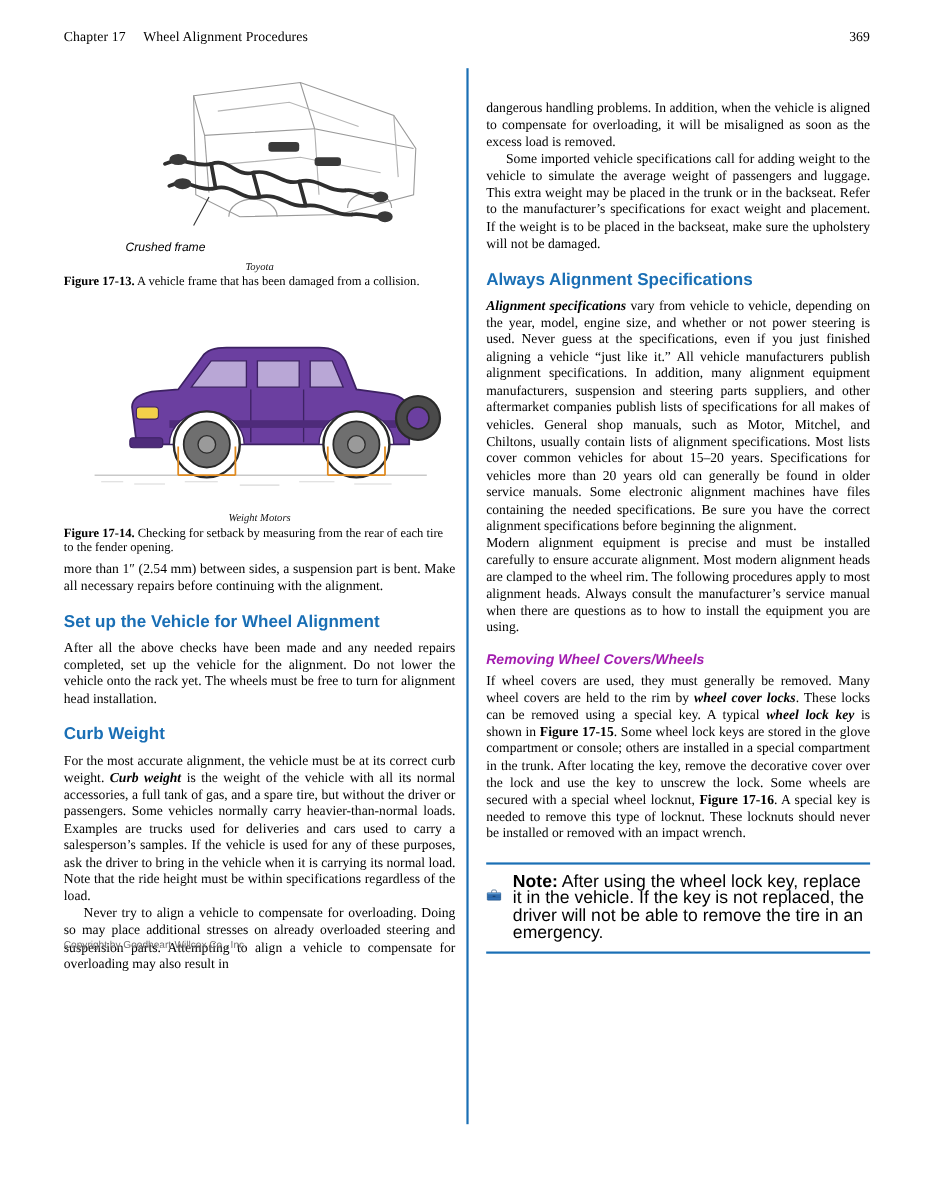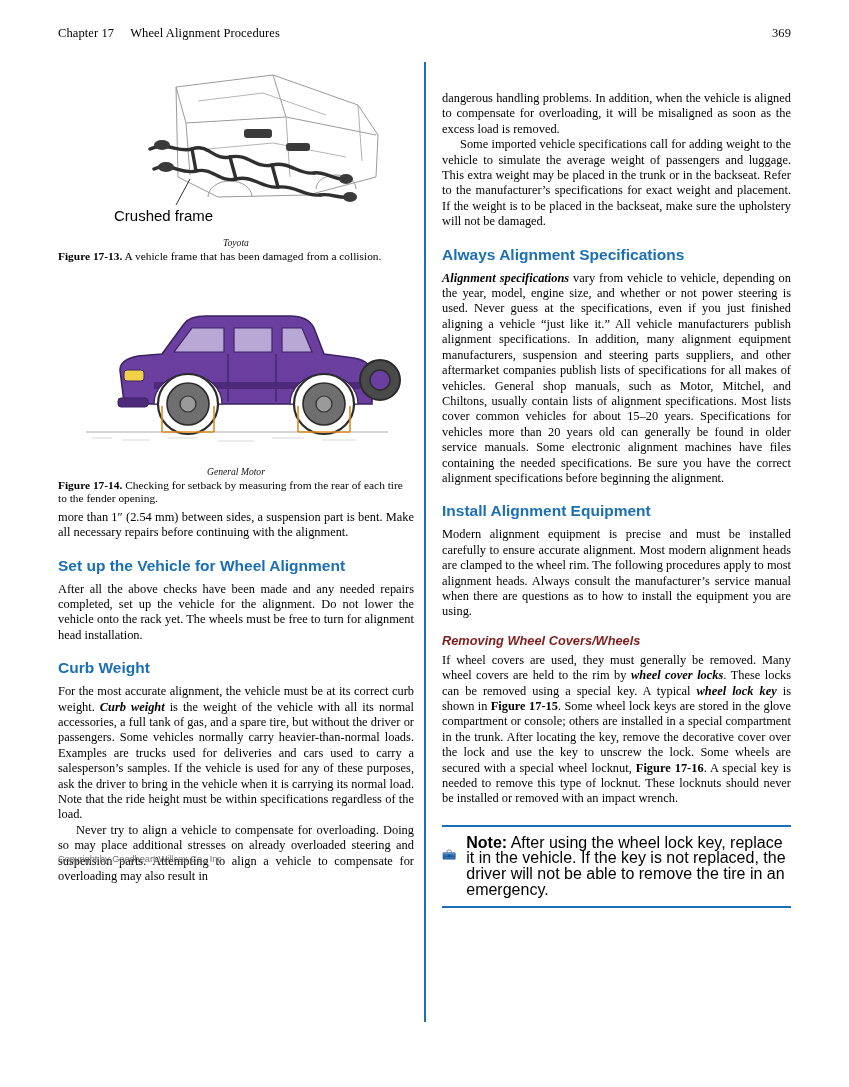--- a/index.html
+++ b/index.html
@@ -51,21 +51,21 @@
 
   h2.blue {
     color: #1a6fb5;
     font-family: "Liberation Sans", sans-serif;
     font-size: 15.5px;
     font-weight: bold;
     margin: 16px 0 7px 0;
     line-height: 18px;
   }
   h3.ital {
-    color: #7f1d1d;
+    color: #a21caf;
     font-family: "Liberation Sans", sans-serif;
     font-size: 12.8px;
     font-weight: bold;
     font-style: italic;
     margin: 13px 0 5px 0;
   }
   .bi { font-weight: bold; font-style: italic; }
   .b { font-weight: bold; }
 
   
@@ -87,23 +87,24 @@
 
   
   .fig1-wrap {
     position: relative;
     height: 178px;
     margin-top: 6px;
   }
   .fig1-label {
     position: absolute;
     left: 56px;
-    top: 150px;
-    font-family: "Liberation Sans", sans-serif;
-    font-size: 15px;
+    top: 162px;
+    font-family: "Liberation Sans", sans-serif;
+    font-size: 11px;
+    font-style: italic;
   }
 
   
   .fig2-wrap {
     position: relative;
     height: 190px;
     margin-top: 10px;
   }
 
   
@@ -254,21 +255,21 @@
             <g stroke="#e08a1e" stroke-width="1.6" fill="none">
               <line x1="104" y1="132" x2="104" y2="158"></line>
               <line x1="156" y1="132" x2="156" y2="158"></line>
               <line x1="240" y1="132" x2="240" y2="158"></line>
               <line x1="292" y1="132" x2="292" y2="158"></line>
               <line x1="104" y1="158" x2="156" y2="158"></line>
               <line x1="240" y1="158" x2="292" y2="158"></line>
             </g>
           </svg>
         </div>
-        <div class="credit">General Motor</div>
+        <div class="credit">Weight Motors</div>
         <div class="caption">
           <span class="lbl">Figure 17-14.</span><span> Checking for setback by measuring from the rear of each tire to the fender opening.</span>
         </div>
       </div>
 
       <p style="margin-top:2px">more than 1″ (2.54 mm) between sides, a suspension part is bent. Make all necessary repairs before continuing with the alignment.</p>
 
       <h2 class="blue">Set up the Vehicle for Wheel Alignment</h2>
       <p>After all the above checks have been made and any needed repairs completed, set up the vehicle for the alignment. Do not lower the vehicle onto the rack yet. The wheels must be free to turn for alignment head installation.</p>
 
@@ -277,21 +278,20 @@
       <p class="indent">Never try to align a vehicle to compensate for overloading. Doing so may place additional stresses on already overloaded steering and suspension parts. Attempting to align a vehicle to compensate for overloading may also result in</p>
     </div>
 
     <div class="col">
       <p style="margin-top:40px">dangerous handling problems. In addition, when the vehicle is aligned to compensate for overloading, it will be misaligned as soon as the excess load is removed.</p>
       <p class="indent">Some imported vehicle specifications call for adding weight to the vehicle to simulate the average weight of passengers and luggage. This extra weight may be placed in the trunk or in the backseat. Refer to the manufacturer’s specifications for exact weight and placement. If the weight is to be placed in the backseat, make sure the upholstery will not be damaged.</p>
 
       <h2 class="blue">Always Alignment Specifications</h2>
       <p><span class="bi">Alignment specifications</span><span> vary from vehicle to vehicle, depending on the year, model, engine size, and whether or not power steering is used. Never guess at the specifications, even if you just finished aligning a vehicle “just like it.” All vehicle manufacturers publish alignment specifications. In addition, many alignment equipment manufacturers, suspension and steering parts suppliers, and other aftermarket companies publish lists of specifications for all makes of vehicles. General shop manuals, such as Motor, Mitchel, and Chiltons, usually contain lists of alignment specifications. Most lists cover common vehicles for about 15–20 years. Specifications for vehicles more than 20 years old can generally be found in older service manuals. Some electronic alignment machines have files containing the needed specifications. Be sure you have the correct alignment specifications before beginning the alignment.</span></p>
 
-      <h2 class="blue">Install Alignment Equipment</h2>
       <p>Modern alignment equipment is precise and must be installed carefully to ensure accurate alignment. Most modern alignment heads are clamped to the wheel rim. The following procedures apply to most alignment heads. Always consult the manufacturer’s service manual when there are questions as to how to install the equipment you are using.</p>
 
       <h3 class="ital">Removing Wheel Covers/Wheels</h3>
       <p><span>If wheel covers are used, they must generally be removed. Many wheel covers are held to the rim by </span><span class="bi">wheel cover locks</span><span>. These locks can be removed using a special key. A typical </span><span class="bi">wheel lock key</span><span> is shown in </span><span class="b">Figure 17-15</span><span>. Some wheel lock keys are stored in the glove compartment or console; others are installed in a special compartment in the trunk. After locating the key, remove the decorative cover over the lock and use the key to unscrew the lock. Some wheels are secured with a special wheel locknut, </span><span class="b">Figure 17-16</span><span>. A special key is needed to remove this type of locknut. These locknuts should never be installed or removed with an impact wrench.</span></p>
 
       <div class="notebox">
         <svg width="46" height="40" viewBox="0 0 46 40">
           <rect x="3" y="16" width="40" height="18" rx="2" fill="#2f6fb5" stroke="#17416f" stroke-width="1.4"></rect>
           <rect x="3" y="12" width="40" height="6" rx="1.5" fill="#5fa0dc" stroke="#17416f" stroke-width="1.2"></rect>
           <path d="M16 12 L16 7 C16 5 18 4 20 4 L26 4 C28 4 30 5 30 7 L30 12" fill="none" stroke="#17416f" stroke-width="1.8"></path>

